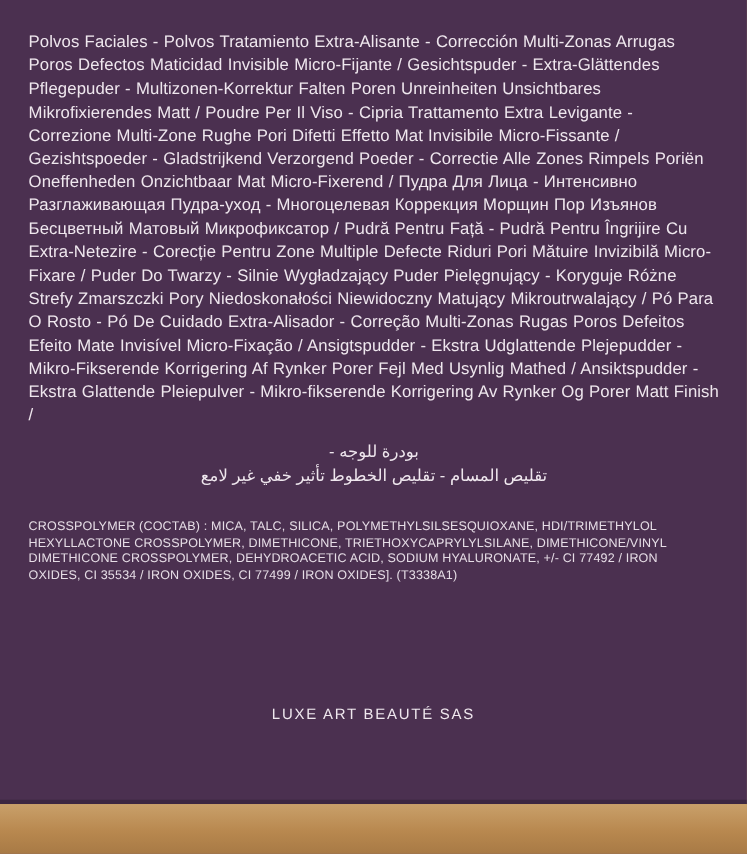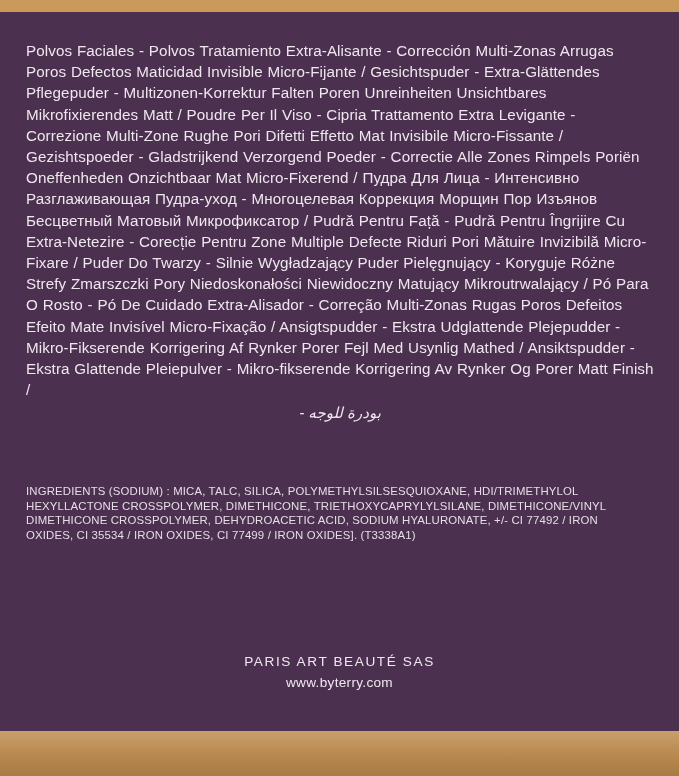--- a/index.html
+++ b/index.html
@@ -9,21 +9,21 @@
   body {
     width: 679px;
     height: 776px;
     background: #c99a5c;
     font-family: "Liberation Sans", sans-serif;
     overflow: hidden;
   }
   .package {
     position: absolute;
     left: 0;
-    top: 12px;
+    top: 0;
     width: 679px;
     height: 731px;
     background: #4b3050;
     box-sizing: border-box;
   }
   .package::after {
     content: "";
     position: absolute;
     left: 0;
     right: 0;
@@ -47,27 +47,26 @@
   }
   .names {
     color: #efe7ee;
     font-size: 15.2px;
     line-height: 21.2px;
     letter-spacing: 0.1px;
     text-align: left;
     word-spacing: 0.4px;
   }
   .arabic-block {
-    margin-top: 2px;
+    margin-top: 12px;
     direction: rtl;
     text-align: center;
     color: #efe7ee;
     font-size: 15px;
     line-height: 22px;
-    font-style: italic;
   }
   .arabic-line {
     display: block;
   }
   .arabic-title {
     text-align: center;
   }
   .ingredients {
     position: absolute;
     left: 26px;
@@ -104,28 +103,28 @@
 </style>
 </head>
 <body>
 
 <div class="package">
 
   <div class="content">
     <div class="names">Polvos Faciales - Polvos Tratamiento Extra-Alisante - Corrección Multi-Zonas Arrugas Poros Defectos Maticidad Invisible Micro-Fijante / Gesichtspuder - Extra-Glättendes Pflegepuder - Multizonen-Korrektur Falten Poren Unreinheiten Unsichtbares Mikrofixierendes Matt / Poudre Per Il Viso - Cipria Trattamento Extra Levigante - Correzione Multi-Zone Rughe Pori Difetti Effetto Mat Invisibile Micro-Fissante / Gezishtspoeder - Gladstrijkend Verzorgend Poeder - Correctie Alle Zones Rimpels Poriën Oneffenheden Onzichtbaar Mat Micro-Fixerend / Пудра Для Лица - Интенсивно Разглаживающая Пудра-уход - Многоцелевая Коррекция Морщин Пор Изъянов Бесцветный Матовый Микрофиксатор / Pudră Pentru Față - Pudră Pentru Îngrijire Cu Extra-Netezire - Corecție Pentru Zone Multiple Defecte Riduri Pori Mătuire Invizibilă Micro-Fixare / Puder Do Twarzy - Silnie Wygładzający Puder Pielęgnujący - Koryguje Różne Strefy Zmarszczki Pory Niedoskonałości Niewidoczny Matujący Mikroutrwalający / Pó Para O Rosto - Pó De Cuidado Extra-Alisador - Correção Multi-Zonas Rugas Poros Defeitos Efeito Mate Invisível Micro-Fixação / Ansigtspudder - Ekstra Udglattende Plejepudder - Mikro-Fikserende Korrigering Af Rynker Porer Fejl Med Usynlig Mathed / Ansiktspudder - Ekstra Glattende Pleiepulver - Mikro-fikserende Korrigering Av Rynker Og Porer Matt Finish /</div>
     <div class="arabic-block">
       <span class="arabic-line arabic-title">بودرة للوجه -</span>
+      <span class="arabic-line">تقليص المسام - تقليص الخطوط تأثير خفي غير لامع</span>
     </div>
   </div>
 
   <div class="ingredients">
-    <span>INGREDIENTS (SODIUM) :</span>
+    <span>CROSSPOLYMER (COCTAB) :</span>
     <span>MICA, TALC, SILICA, POLYMETHYLSILSESQUIOXANE, HDI/TRIMETHYLOL HEXYLLACTONE CROSSPOLYMER, DIMETHICONE, TRIETHOXYCAPRYLYLSILANE, DIMETHICONE/VINYL DIMETHICONE CROSSPOLYMER, DEHYDROACETIC ACID, SODIUM HYALURONATE, +/- CI 77492 / IRON OXIDES, CI 35534 / IRON OXIDES, CI 77499 / IRON OXIDES]. (T3338A1)</span>
   </div>
 
   <div class="footer">
-    <div class="footer-company">PARIS ART BEAUTÉ SAS</div>
-    <div class="footer-website">www.byterry.com</div>
+    <div class="footer-company">LUXE ART BEAUTÉ SAS</div>
   </div>
 
 </div>
 
 <div class="bottom-strip"></div>
 
 </body></html>

